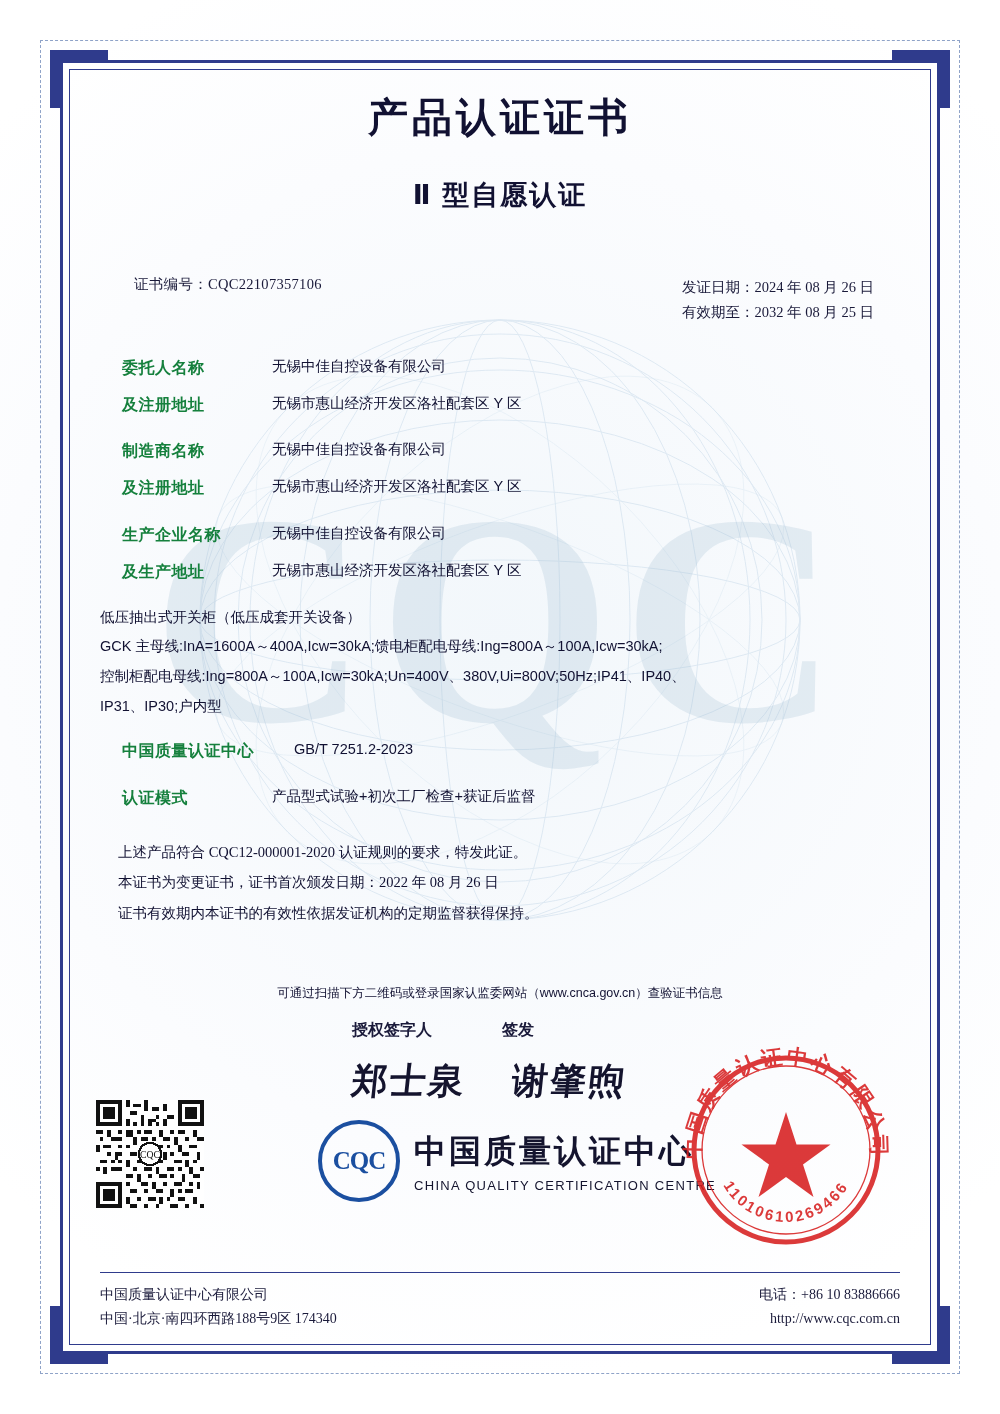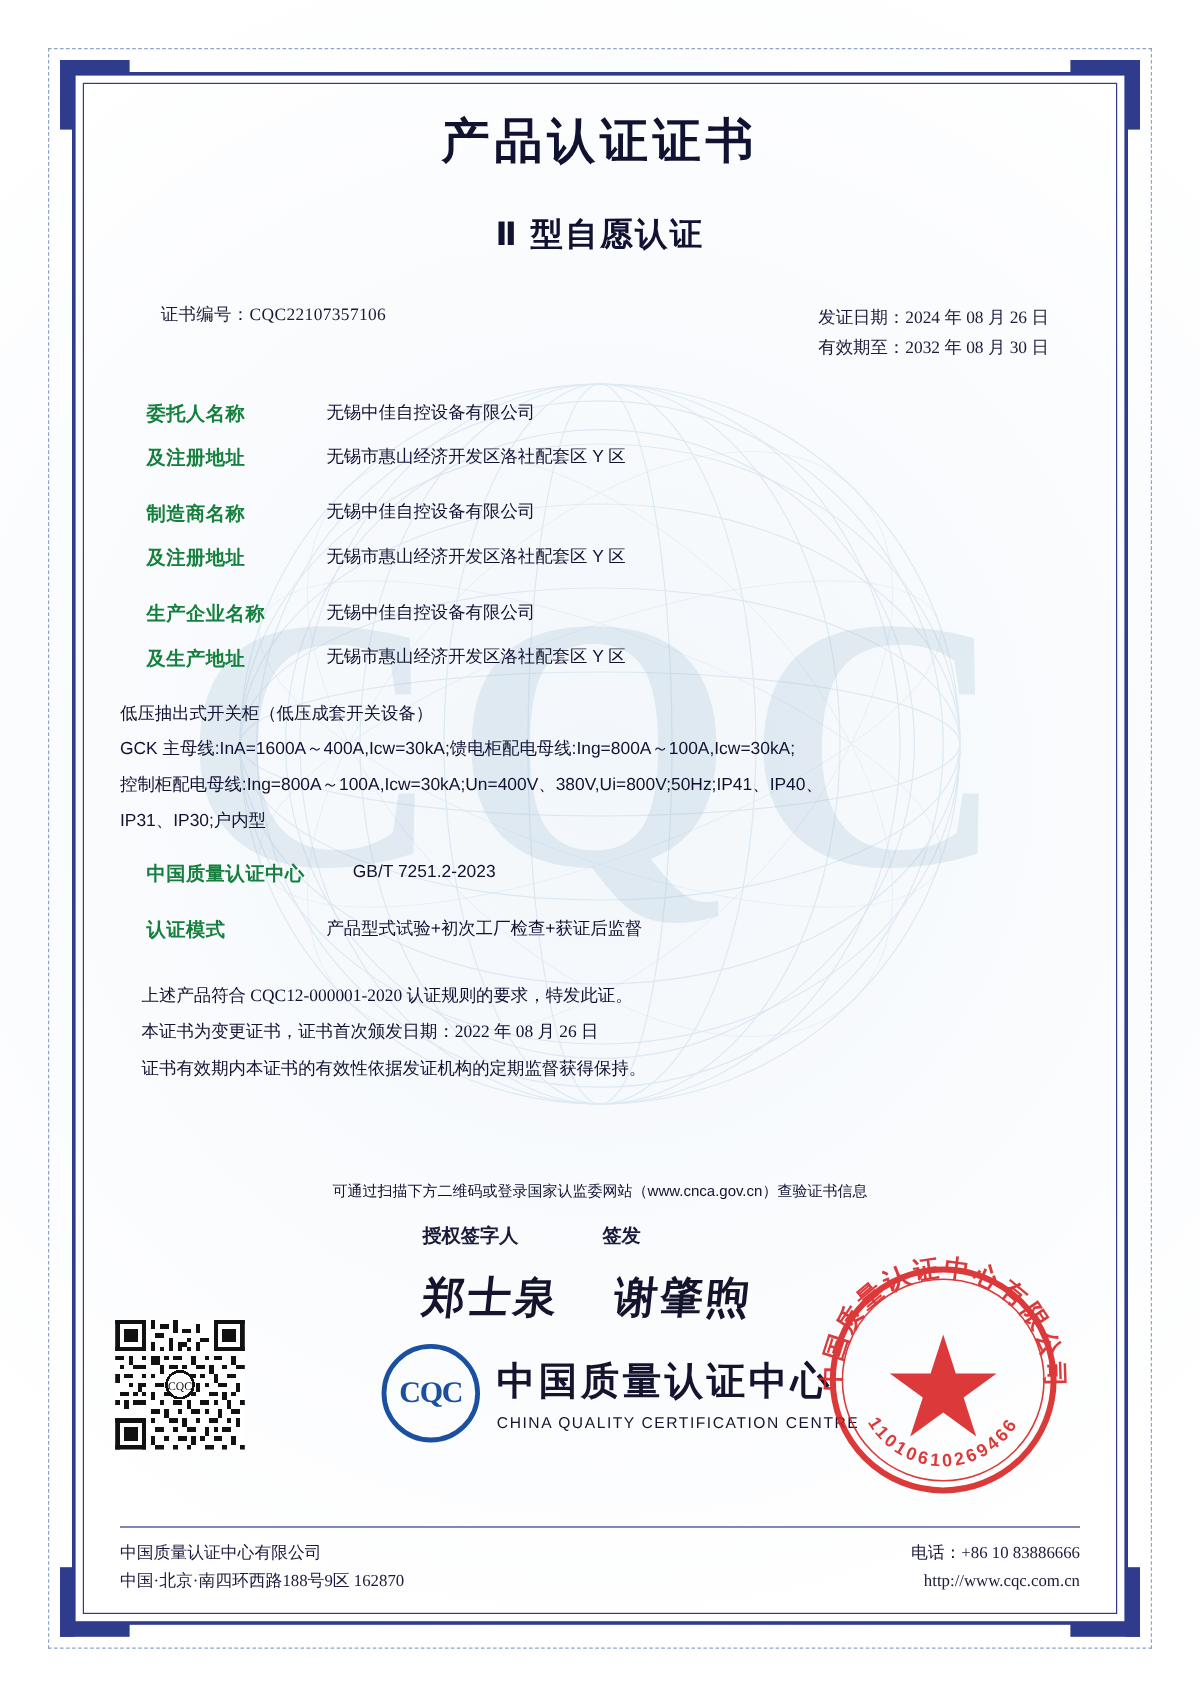--- a/index.html
+++ b/index.html
@@ -51,21 +51,21 @@
   .title{
     text-align:center;font-size:40px;font-weight:700;letter-spacing:4px;
     color:#111132;
   }
   .subtitle{
     text-align:center;font-size:27px;font-weight:700;letter-spacing:2px;
     color:#111132;margin-top:32px;
   }
   .meta-row{
     display:flex;justify-content:space-between;align-items:flex-start;
-    margin-top:40px;font-family:"Liberation Serif",serif;
+    margin-top:62px;font-family:"Liberation Serif",serif;
   }
   .cert-no{font-size:14.5px;padding-left:34px;letter-spacing:.3px;}
   .dates{font-size:14.5px;line-height:1.75;text-align:left;padding-right:26px;}
 
   .fields{margin-top:26px;}
   .field{display:flex;margin-bottom:4px;}
   .f-label{
     width:150px;flex:none;font-size:16px;font-weight:700;letter-spacing:.5px;
     padding-left:22px;line-height:2.05;color:#15803d;
   }
@@ -173,21 +173,21 @@
 
   <div class="meta-row">
     <div class="cert-no">
       <span>证书编号：</span><span>CQC22107357106</span>
     </div>
     <div class="dates">
       <div>
         <span>发证日期：</span><span>2024 年 08 月 26 日</span>
       </div>
       <div>
-        <span>有效期至：</span><span>2032 年 08 月 30 日</span>
+        <span>有效期至：</span><span>2032 年 08 月 25 日</span>
       </div>
     </div>
   </div>
 
   <div class="fields">
 
     <div class="group">
       <div class="field">
         <div class="f-label">委托人名称</div>
         <div class="f-value">无锡中佳自控设备有限公司</div>
@@ -434,19 +434,19 @@
       <text font-family="Liberation Sans, sans-serif" font-size="15" font-weight="bold" fill="#d71f1f" letter-spacing="2.6">
         <textPath href="#sealArcBottom" startOffset="50%" text-anchor="middle">11010610269466</textPath>
       </text>
     </g>
   </svg>
 </div>
 
 <div class="footer">
   <div class="left">
     <div>中国质量认证中心有限公司</div>
-    <div>中国·北京·南四环西路188号9区  162870</div>
+    <div>中国·北京·南四环西路188号9区  174340</div>
   </div>
   <div class="right">
     <div>电话：+86 10 83886666</div>
     <div>http://www.cqc.com.cn</div>
   </div>
 </div>
 
 </body></html>

